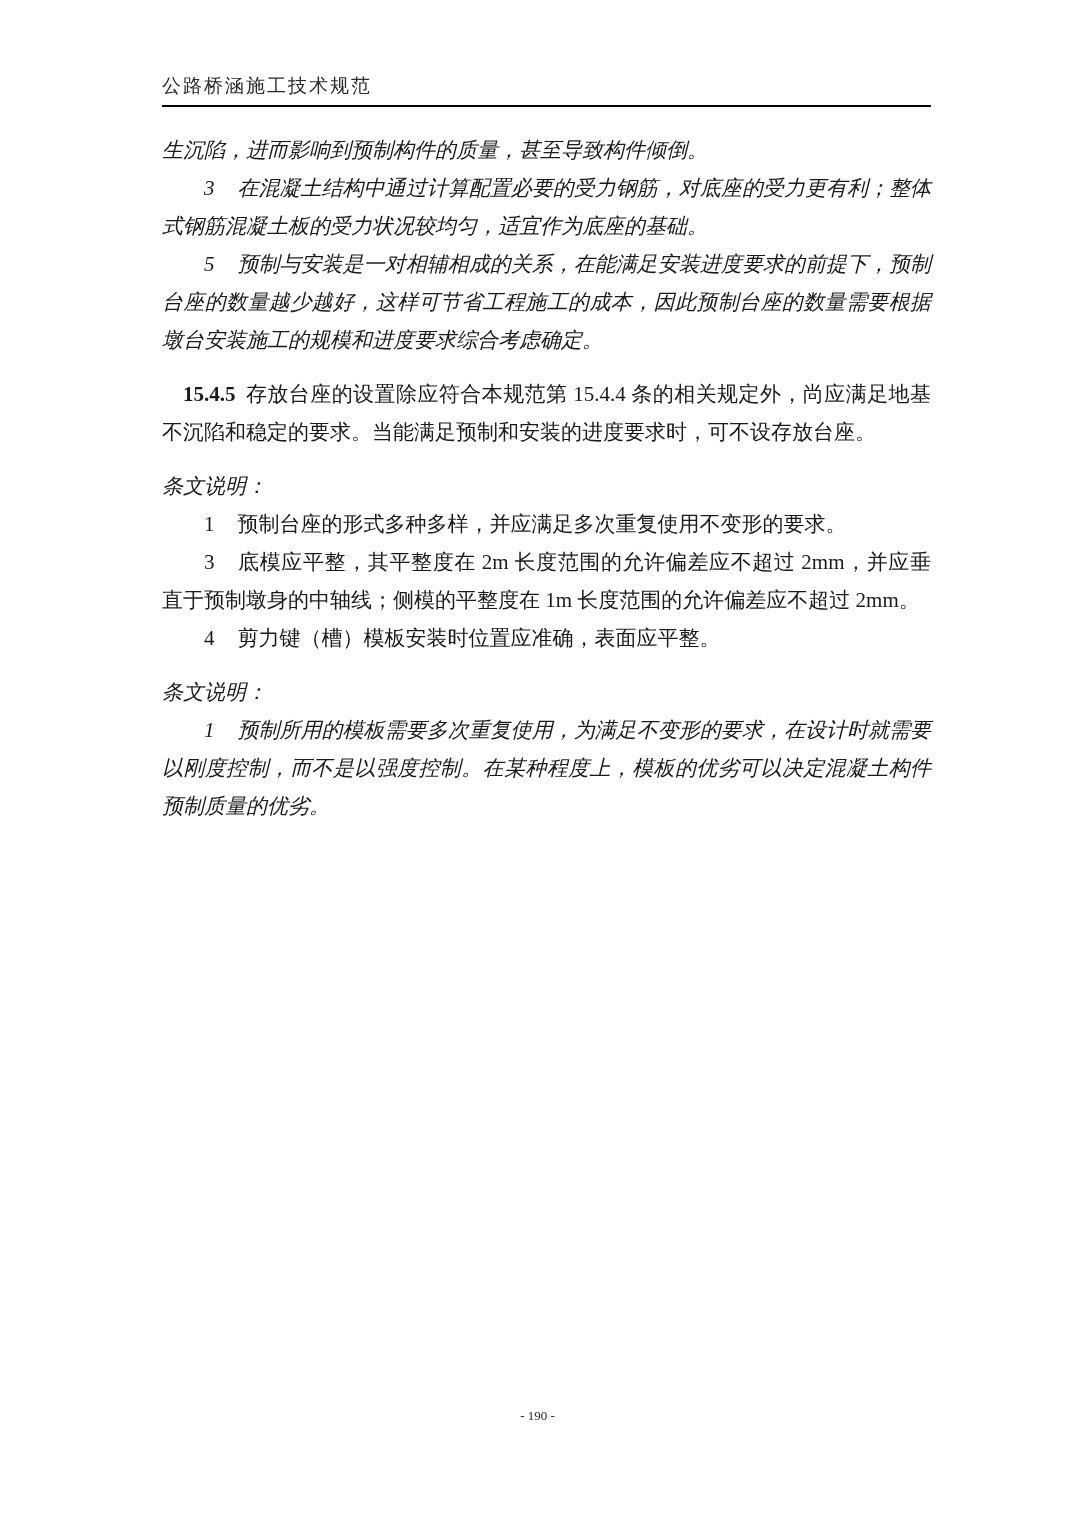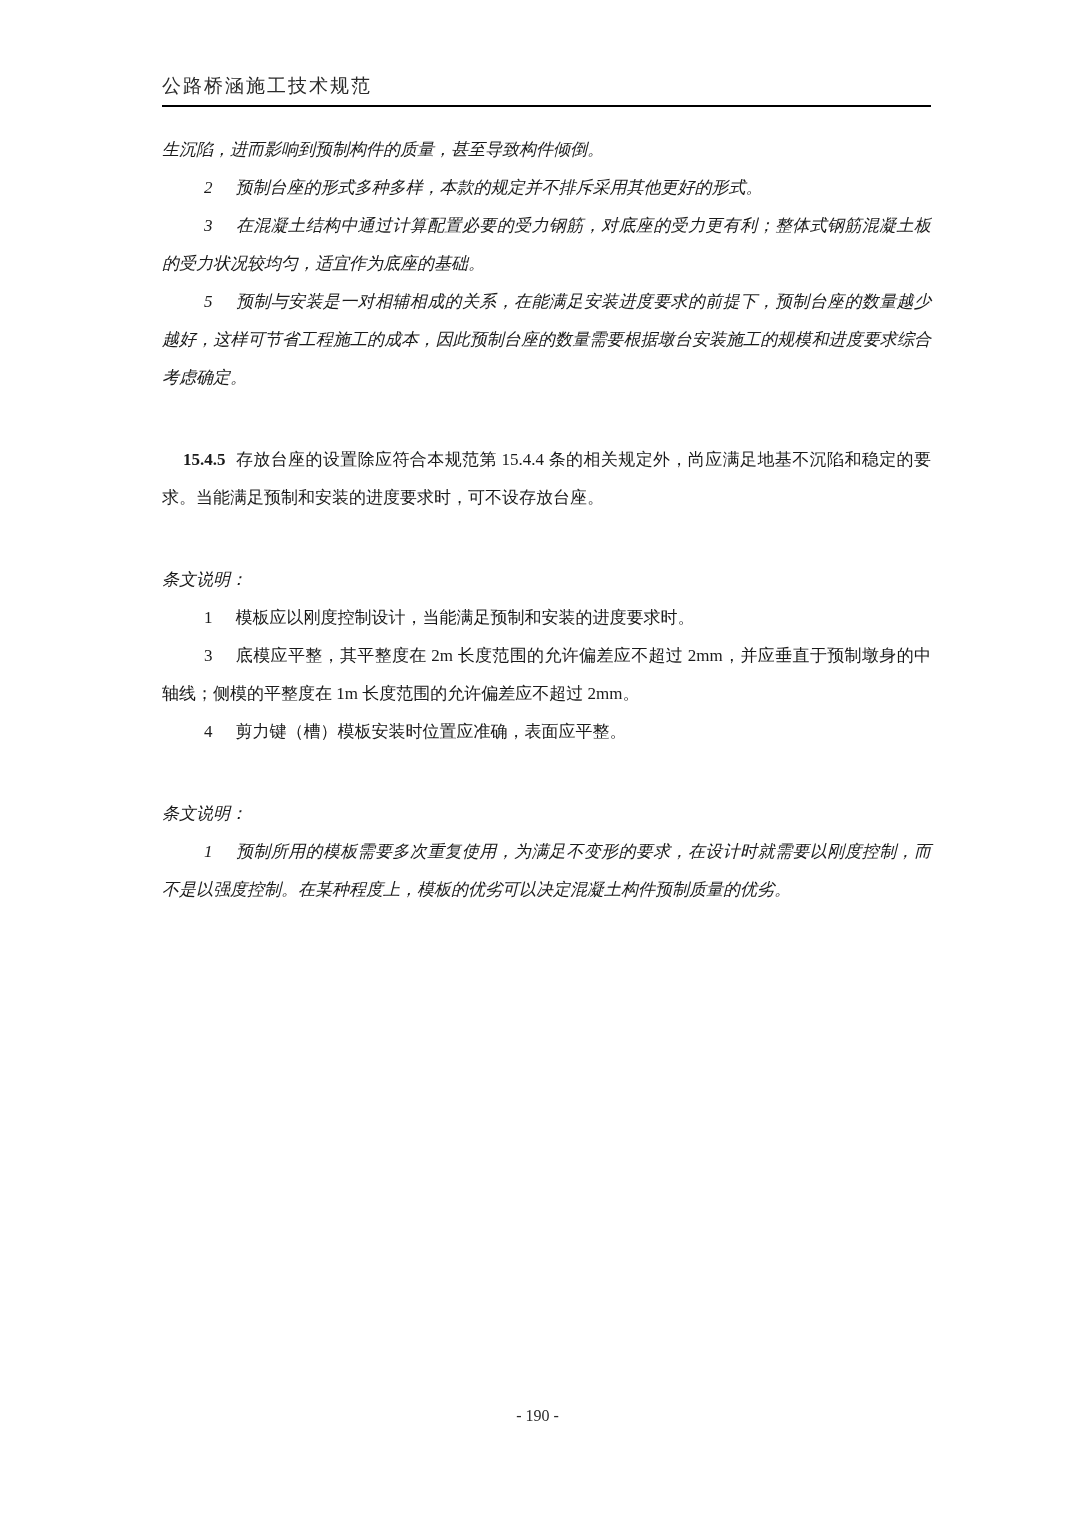--- a/index.html
+++ b/index.html
@@ -27,65 +27,64 @@
   }
   .running-header .header-rule {
     margin-top: 7px;
     border: none;
     border-top: 2px solid #000000;
     height: 0;
   }
   .content {
     position: absolute;
     left: 162px; right: 143px; top: 131px;
-    font-size: 17px;
+    font-size: 21px;
     line-height: 38px;
     text-align: justify;
   }
   p.para { margin: 0; }
-  p.gap-before { margin-top: 44px; }
+  p.gap-before { margin-top: 16px; }
   p.indent-1 { text-indent: 21px; }
   p.indent-2 { text-indent: 42px; }
   .kai { font-style: italic; }   
   .song { font-style: normal; }  
   .bold { font-weight: normal; }
   .clause-lead {
     font-weight: bold;
     font-style: normal;
     margin-right: 10px;
   }
   .item-number { }
   .num-space { display: inline-block; width: 23px; }
   .page-footer {
     position: absolute;
     left: 144px; right: 143px; top: 1404px;
     text-align: center;
-    font-size: 16px;
+    font-size: 13px;
     line-height: 24px;
     color: #2a2a2a;
   }
 </style>
 </head>
 <body>
 
 <div class="page">
 
   <div class="running-header">
     <div class="header-title">公路桥涵施工技术规范</div>
     <div class="header-rule"></div>
   </div>
 
   <div class="content" id="content">
       <p class="para kai"><span>生沉陷，进而影响到预制构件的质量，甚至导致构件倾倒。</span></p>
-      <p class="para kai indent-2"><span class="item-number">2</span><span class="num-space"></span><span>预制台座的形式多种多样，本款的规定并不排斥采用其他更好的形式。</span></p>
       <p class="para kai indent-2"><span class="item-number">3</span><span class="num-space"></span><span>在混凝土结构中通过计算配置必要的受力钢筋，对底座的受力更有利；整体式钢筋混凝土板的受力状况较均匀，适宜作为底座的基础。</span></p>
       <p class="para kai indent-2"><span class="item-number">5</span><span class="num-space"></span><span>预制与安装是一对相辅相成的关系，在能满足安装进度要求的前提下，预制台座的数量越少越好，这样可节省工程施工的成本，因此预制台座的数量需要根据墩台安装施工的规模和进度要求综合考虑确定。</span></p>
       <p class="para song gap-before indent-1"><span class="clause-lead">15.4.5</span><span>存放台座的设置除应符合本规范第 15.4.4 条的相关规定外，尚应满足地基不沉陷和稳定的要求。当能满足预制和安装的进度要求时，可不设存放台座。</span></p>
       <p class="para kai gap-before bold"><span>条文说明：</span></p>
-      <p class="para song indent-2"><span class="item-number">1</span><span class="num-space"></span><span>模板应以刚度控制设计，当能满足预制和安装的进度要求时。</span></p>
+      <p class="para song indent-2"><span class="item-number">1</span><span class="num-space"></span><span>预制台座的形式多种多样，并应满足多次重复使用不变形的要求。</span></p>
       <p class="para song indent-2"><span class="item-number">3</span><span class="num-space"></span><span>底模应平整，其平整度在 2m 长度范围的允许偏差应不超过 2mm，并应垂直于预制墩身的中轴线；侧模的平整度在 1m 长度范围的允许偏差应不超过 2mm。</span></p>
       <p class="para song indent-2"><span class="item-number">4</span><span class="num-space"></span><span>剪力键（槽）模板安装时位置应准确，表面应平整。</span></p>
       <p class="para kai gap-before bold"><span>条文说明：</span></p>
       <p class="para kai indent-2"><span class="item-number">1</span><span class="num-space"></span><span>预制所用的模板需要多次重复使用，为满足不变形的要求，在设计时就需要以刚度控制，而不是以强度控制。在某种程度上，模板的优劣可以决定混凝土构件预制质量的优劣。</span></p>
     </div>
 
   <div class="page-footer">
     <span>- 190 -</span>
   </div>
 

